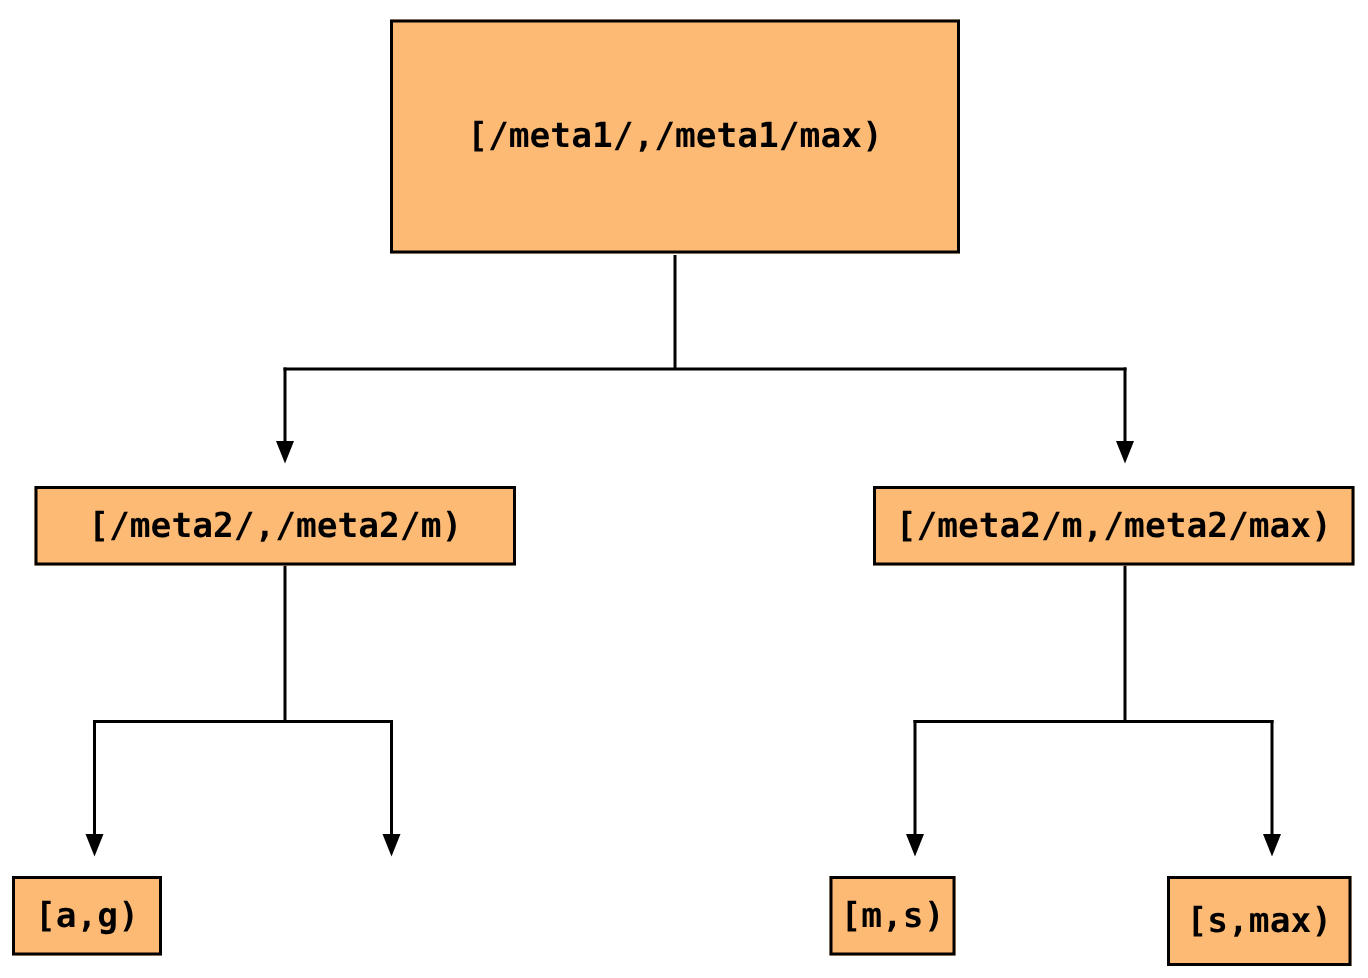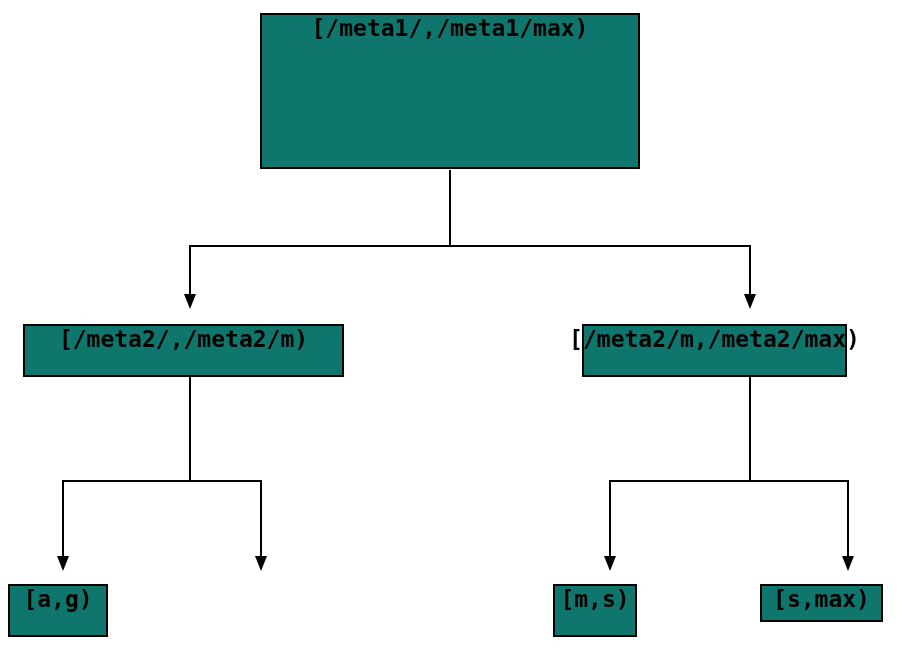--- a/index.html
+++ b/index.html
@@ -19,39 +19,40 @@
     position: absolute;
     left: 0;
     top: 0;
     width: 912px;
     height: 652px;
   }
   .node {
     position: absolute;
     box-sizing: border-box;
     border: 2px solid #000000;
-    background: #0f766e;
+    background: #fdba74;
     display: flex;
+    align-items: center;
     justify-content: center;
   }
   .node span {
     font-size: 23px;
     font-weight: bold;
     color: #000000;
     letter-spacing: 0;
     white-space: nowrap;
   }
   
   .n-root     { left: 260px; top: 13px;  width: 380px; height: 156px; }
   .n-midleft  { left: 23px;  top: 324px; width: 321px; height: 53px; }
-  .n-midright { left: 582px; top: 324px; width: 265px; height: 53px; }
+  .n-midright { left: 582px; top: 324px; width: 321px; height: 53px; }
   .n-ag       { left: 8px;   top: 584px; width: 100px; height: 53px; }
   .n-gm       { left: 204px; top: 584px; width: 99px;  height: 53px; }
   .n-ms       { left: 553px; top: 584px; width: 84px; height: 53px; }
-  .n-smax     { left: 760px; top: 584px; width: 123px; height: 38px; }
+  .n-smax     { left: 778px; top: 584px; width: 123px; height: 60px; }
 </style>
 </head>
 <body>
 
 <div class="canvas">
 
   <svg class="edges" width="912" height="652" viewBox="0 0 912 652" xmlns="http://www.w3.org/2000/svg">
     <g fill="none" stroke-width="2" stroke="#000000">
 
       <line x1="450" y1="170" x2="450" y2="246"></line>

